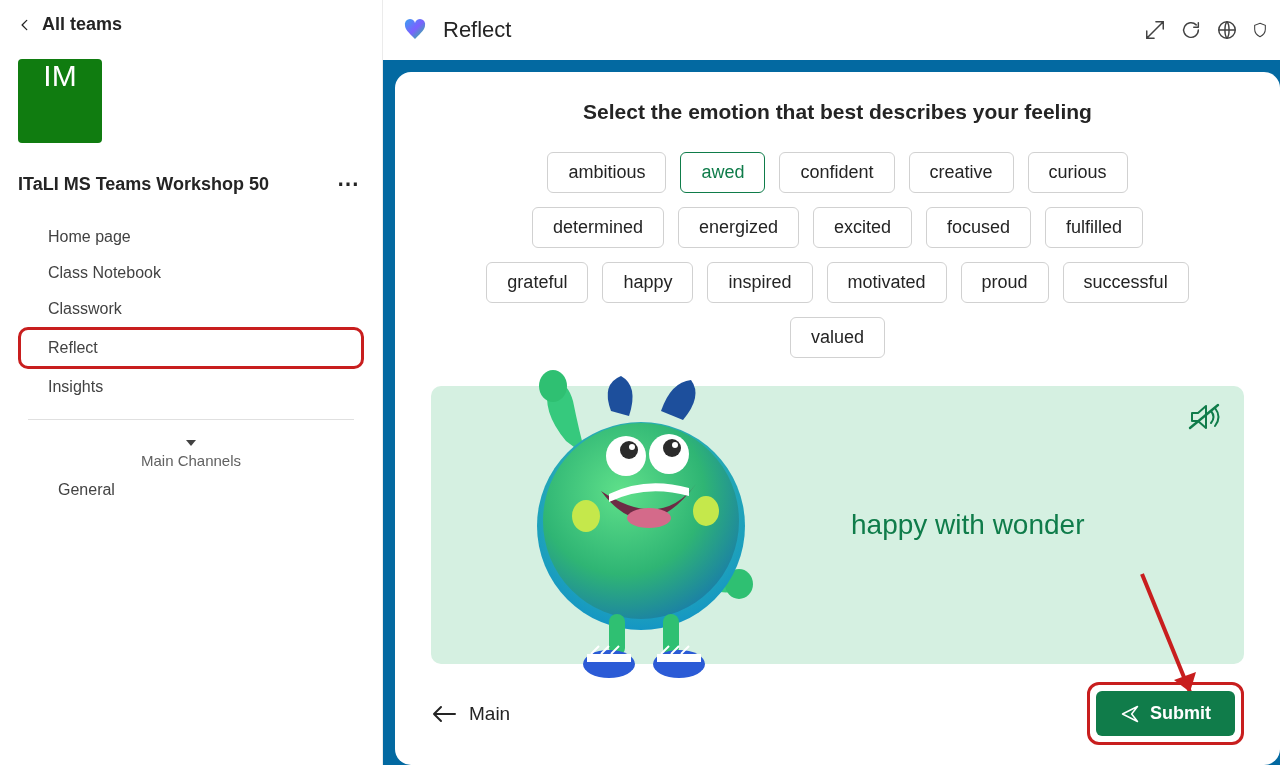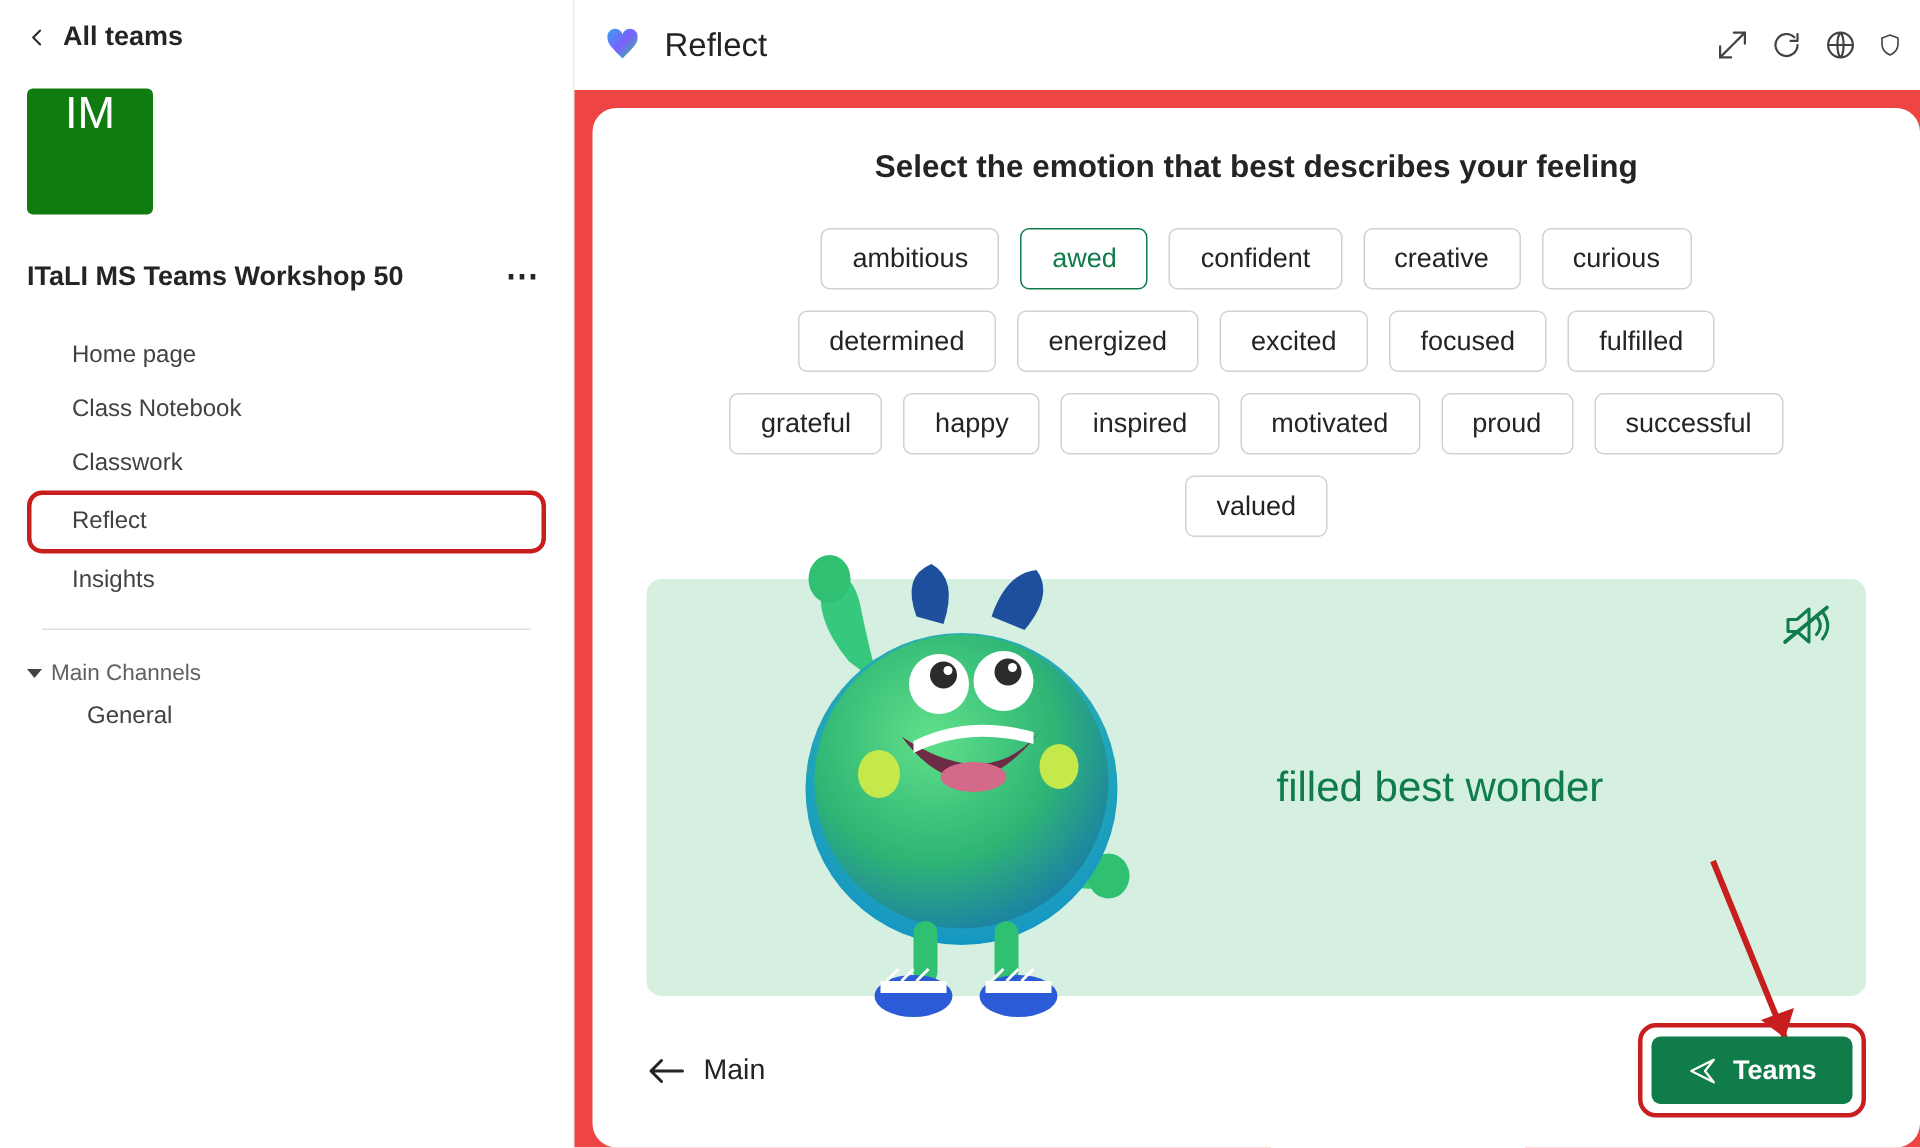--- a/index.html
+++ b/index.html
@@ -10,34 +10,34 @@
   .sidebar-top { display: flex; align-items: center; gap: 10px; font-size: 18px; font-weight: 600; color: #242424; margin-bottom: 24px; margin-top: 2px; cursor: pointer; }
   .chev-left { width: 14px; height: 14px; }
   .team-avatar { width: 84px; height: 84px; background: #107c10; color: #fff; display: flex; align-items: flex-start; justify-content: center; font-size: 30px; font-weight: 400; border-radius: 4px; }
   .team-title-row { display: flex; align-items: center; justify-content: space-between; margin-top: 28px; }
   .team-title { font-size: 18px; font-weight: 700; color: #242424; }
   .more-dots { font-size: 22px; font-weight: 700; color: #242424; letter-spacing: 1px; cursor: pointer; padding: 0 4px; }
   .nav-list { margin-top: 22px; }
   .nav-item { font-size: 16px; color: #424242; padding: 9px 4px 9px 30px; cursor: pointer; border-radius: 4px; }
   .nav-item.highlighted { border: 3px solid #c81e1e; border-radius: 10px; padding-left: 27px; }
   .divider { height: 1px; background: #e0e0e0; margin: 14px 10px 14px 10px; }
-  .section-header { display: flex; align-items: center; gap: 6px; font-size: 15px; color: #616161; padding: 6px 0; cursor: pointer; }
+  .section-header { display: flex; align-items: center; gap: 6px; font-size: 15px; color: #616161; padding: 6px 0; cursor: pointer; flex-direction: column; }
   .caret { width: 0; height: 0; }
   .caret.down { border-left: 5px solid transparent; border-right: 5px solid transparent; border-top: 6px solid #424242; }
   .caret.right { border-top: 5px solid transparent; border-bottom: 5px solid transparent; border-left: 6px solid #424242; }
   .channel-item { font-size: 16px; color: #424242; padding: 6px 0 6px 40px; cursor: pointer; }
   
   .main { flex: 1; display: flex; flex-direction: column; height: 100%; }
   .topbar { height: 60px; display: flex; align-items: center; padding: 0 20px; background: #fff; position: relative; }
   .app-logo { width: 24px; height: 24px; margin-right: 16px; }
   .app-name { font-size: 22px; font-weight: 400; color: #242424; }
   .topbar-actions { position: absolute; right: 12px; display: flex; gap: 14px; align-items: center; }
   .topbar-icon { width: 22px; height: 22px; cursor: pointer; color: #424242; }
   
-  .content-outer { flex: 1; background: #ef4444; padding: 12px 0 0 12px; position: relative; }
+  .content-outer { flex: 1; background: #0369a1; padding: 12px 0 0 12px; position: relative; }
   .card { background: #fff; border-radius: 16px; width: 100%; height: 100%; padding: 28px 36px 20px 36px; position: relative; }
   .prompt { text-align: center; font-size: 21px; font-weight: 600; color: #242424; margin-bottom: 28px; }
   .chips { display: flex; flex-wrap: wrap; gap: 14px; justify-content: center; max-width: 720px; margin: 0 auto; }
   .chip { border: 1px solid #d1d1d1; border-radius: 6px; padding: 9px 20px; font-size: 18px; color: #242424; background: #fff; cursor: pointer; }
   .chip.selected { border: 1.5px solid #0f7c4a; color: #0f7c4a; }
   .feeling-panel { margin-top: 28px; background: #d5f0e1; border-radius: 10px; height: 278px; position: relative; display: flex; align-items: center; }
   .monster-zone { width: 360px; height: 100%; position: relative; }
   .feeling-text { font-size: 28px; color: #0f7c4a; font-weight: 400; margin-left: 60px; }
   .mute-icon { position: absolute; top: 16px; right: 22px; color: #0f7c4a; cursor: pointer; }
   .footer-row { display: flex; align-items: center; justify-content: space-between; margin-top: 18px; }
@@ -188,21 +188,21 @@
               <rect x="172" y="258" width="16" height="42" rx="8" fill="#2fc072"></rect>
 
               <ellipse cx="118" cy="308" rx="26" ry="14" fill="#2b5bd6"></ellipse>
               <ellipse cx="188" cy="308" rx="26" ry="14" fill="#2b5bd6"></ellipse>
               <rect x="96" y="298" width="44" height="8" fill="#fff"></rect>
               <rect x="166" y="298" width="44" height="8" fill="#fff"></rect>
               <path d="M100 298 L108 290 M110 298 L118 290 M120 298 L128 290" stroke="#fff" stroke-width="2"></path>
               <path d="M170 298 L178 290 M180 298 L188 290 M190 298 L198 290" stroke="#fff" stroke-width="2"></path>
             </svg>
           </div>
-          <div class="feeling-text">filled best wonder</div>
+          <div class="feeling-text">happy with wonder</div>
           <svg class="mute-icon" width="34" height="30" viewBox="0 0 34 30">
             <path d="M4 11 H10 L18 4 V26 L10 19 H4 Z" fill="none" stroke="#0f7c4a" stroke-width="2" stroke-linejoin="round"></path>
             <path d="M23 9 Q28 15 23 21 M27 6 Q34 15 27 24" stroke="#0f7c4a" stroke-width="2" fill="none" stroke-linecap="round"></path>
             <line x1="2" y1="26" x2="30" y2="3" stroke="#0f7c4a" stroke-width="2.4" stroke-linecap="round"></line>
           </svg>
 
           <svg class="arrow-annotation" width="90" height="160" viewBox="0 0 90 160" style="right:30px; bottom:-60px;">
             <line x1="18" y1="10" x2="66" y2="128" stroke="#c81e1e" stroke-width="4"></line>
             <polygon points="66,128 50,116 72,108" fill="#c81e1e"></polygon>
           </svg>
@@ -213,21 +213,21 @@
             <svg width="26" height="18" viewBox="0 0 26 18">
                 <path d="M24 9 H3 M10 2 L3 9 L10 16" stroke="#242424" stroke-width="2" fill="none" stroke-linecap="round" stroke-linejoin="round"></path>
               </svg>
             <span>Main</span>
           </div>
           <div class="submit-wrap">
             <button class="submit-btn">
               <svg width="20" height="20" viewBox="0 0 24 24">
                   <path d="M3 12 L21 3 L14 12 L21 21 Z" fill="none" stroke="#fff" stroke-width="1.8" stroke-linejoin="round"></path>
                 </svg>
-              <span>Teams</span>
+              <span>Submit</span>
             </button>
           </div>
         </div>
       </div>
     </div>
   </main>
 
 </div>
 
 </body></html>

